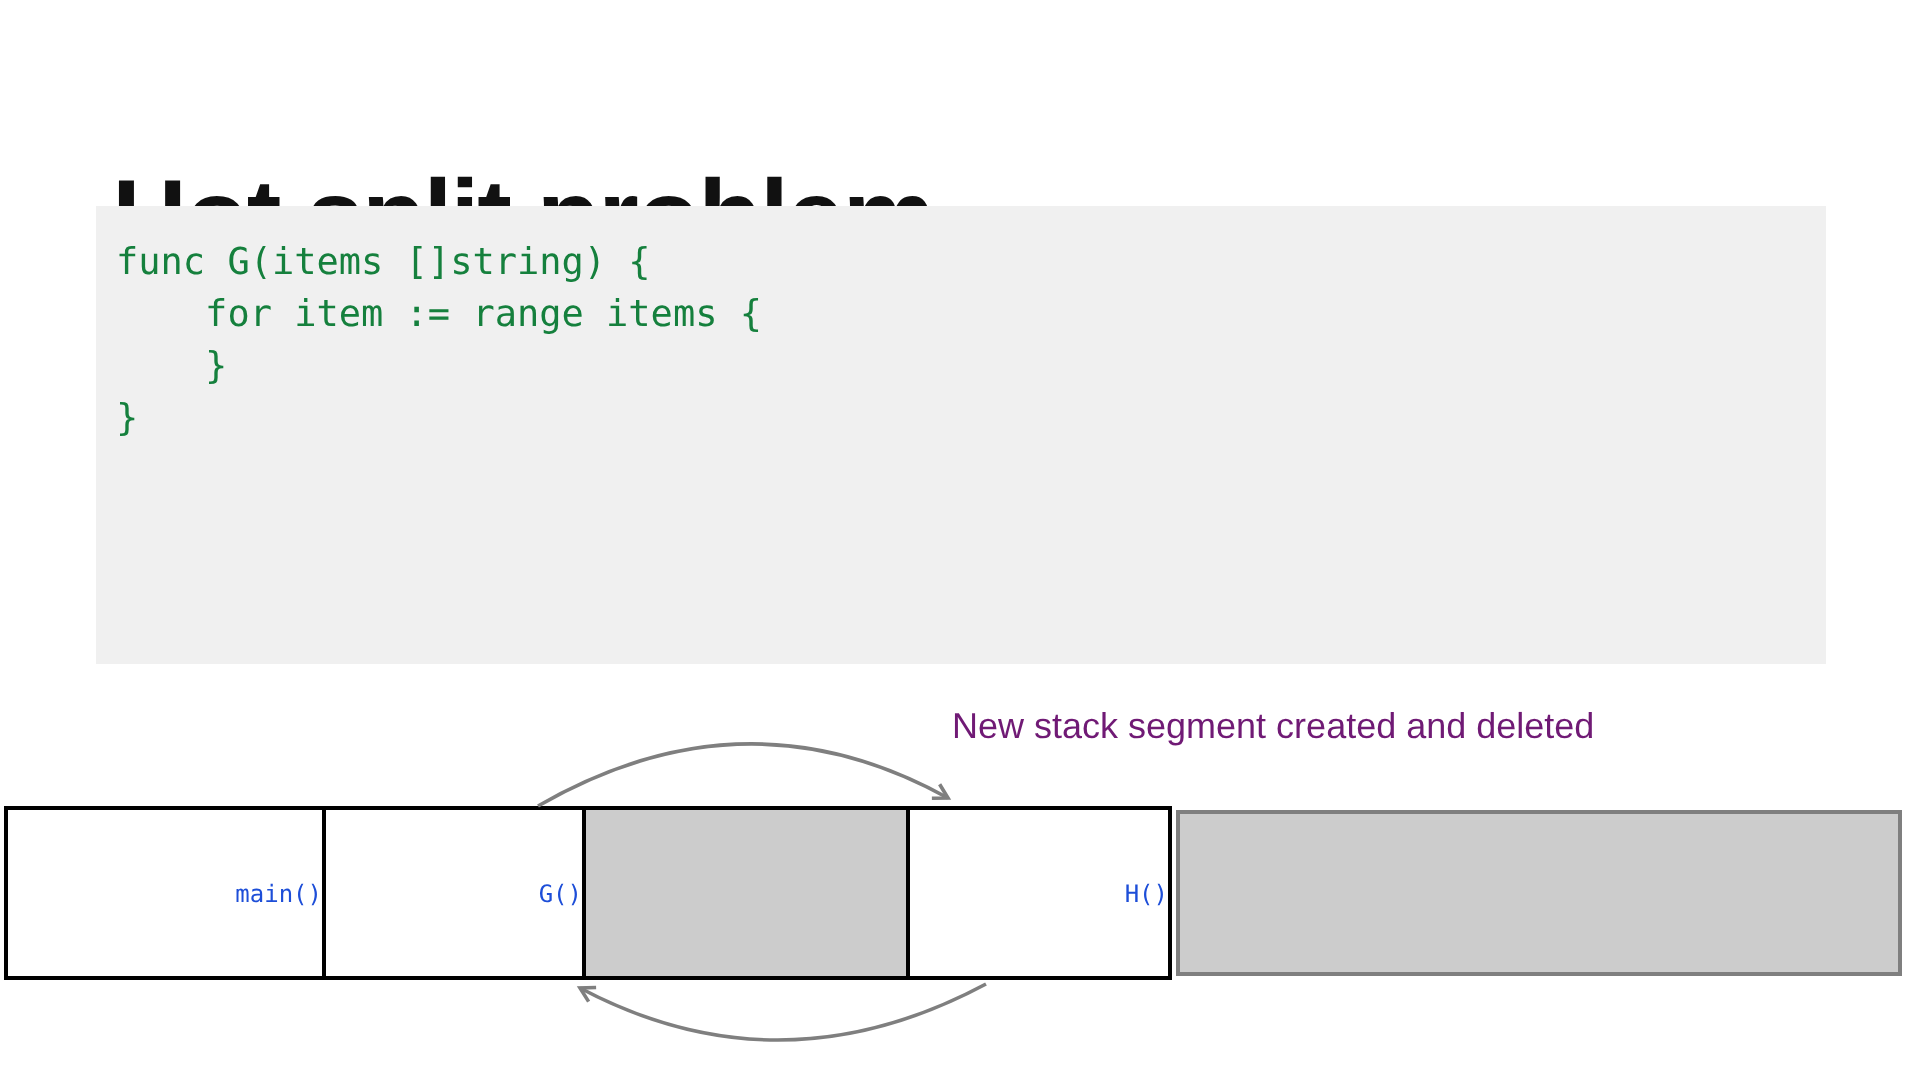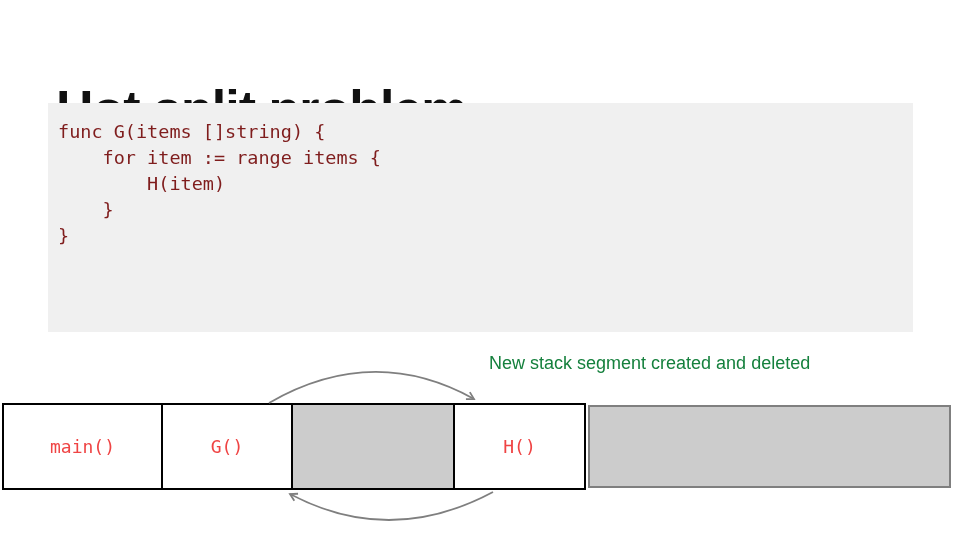--- a/index.html
+++ b/index.html
@@ -21,40 +21,40 @@
   .code-block {
     position:absolute; left:48px; top:103px;
     width:865px; height:229px;
     background:#f0f0f0;
     box-sizing:border-box;
     padding:16px 0 0 10px;
   }
   .code-line {
     font-family:"DejaVu Sans Mono","Liberation Mono",monospace;
     font-size:18.5px; line-height:26px;
-    white-space:pre; color:#7f1d1d;
+    white-space:pre; color:#15803d;
   }
 
   .annotation {
-    position:absolute; left:489px; top:352px;
-    font-size:18px; line-height:23px; color:#15803d;
+    position:absolute; left:476px; top:352px;
+    font-size:18px; line-height:23px; color:#701a75;
   }
   .annotation .mono {
     font-family:"DejaVu Sans Mono","Liberation Mono",monospace;
     font-size:16.5px;
   }
 
   .frame {
     position:absolute; top:403px; height:87px;
     box-sizing:border-box;
     border:2px solid #000000;
     background:#ffffff;
-    display:flex; align-items:center; justify-content:center;
+    display:flex; align-items:center; justify-content:flex-end;
     font-family:"DejaVu Sans Mono","Liberation Mono",monospace;
-    font-size:18px; color:#ef4444;
+    font-size:12px; color:#1d4ed8;
   }
   .frame-main  { left:2px;   width:161px; }
   .frame-g     { left:161px; width:132px; }
   .frame-freed { left:291px; width:164px; background:#cccccc; }
   .frame-h     { left:453px; width:133px; }
   .segment-new {
     position:absolute; left:588px; top:405px; width:363px; height:83px;
     box-sizing:border-box;
     border:2px solid #7f7f7f;
     background:#cccccc;
@@ -65,21 +65,20 @@
 </head>
 <body>
 
 <div class="slide">
 
   <h1 class="title">Hot split problem</h1>
 
   <div class="code-block">
     <div class="code-line">func G(items []string) {</div>
     <div class="code-line">    for item := range items {</div>
-    <div class="code-line">        H(item)</div>
     <div class="code-line">    }</div>
     <div class="code-line">}</div>
   </div>
 
   <div class="annotation">
     <div>New stack segment created and deleted</div>
   </div>
 
   <div class="frame frame-main">
     <span>main()</span>

